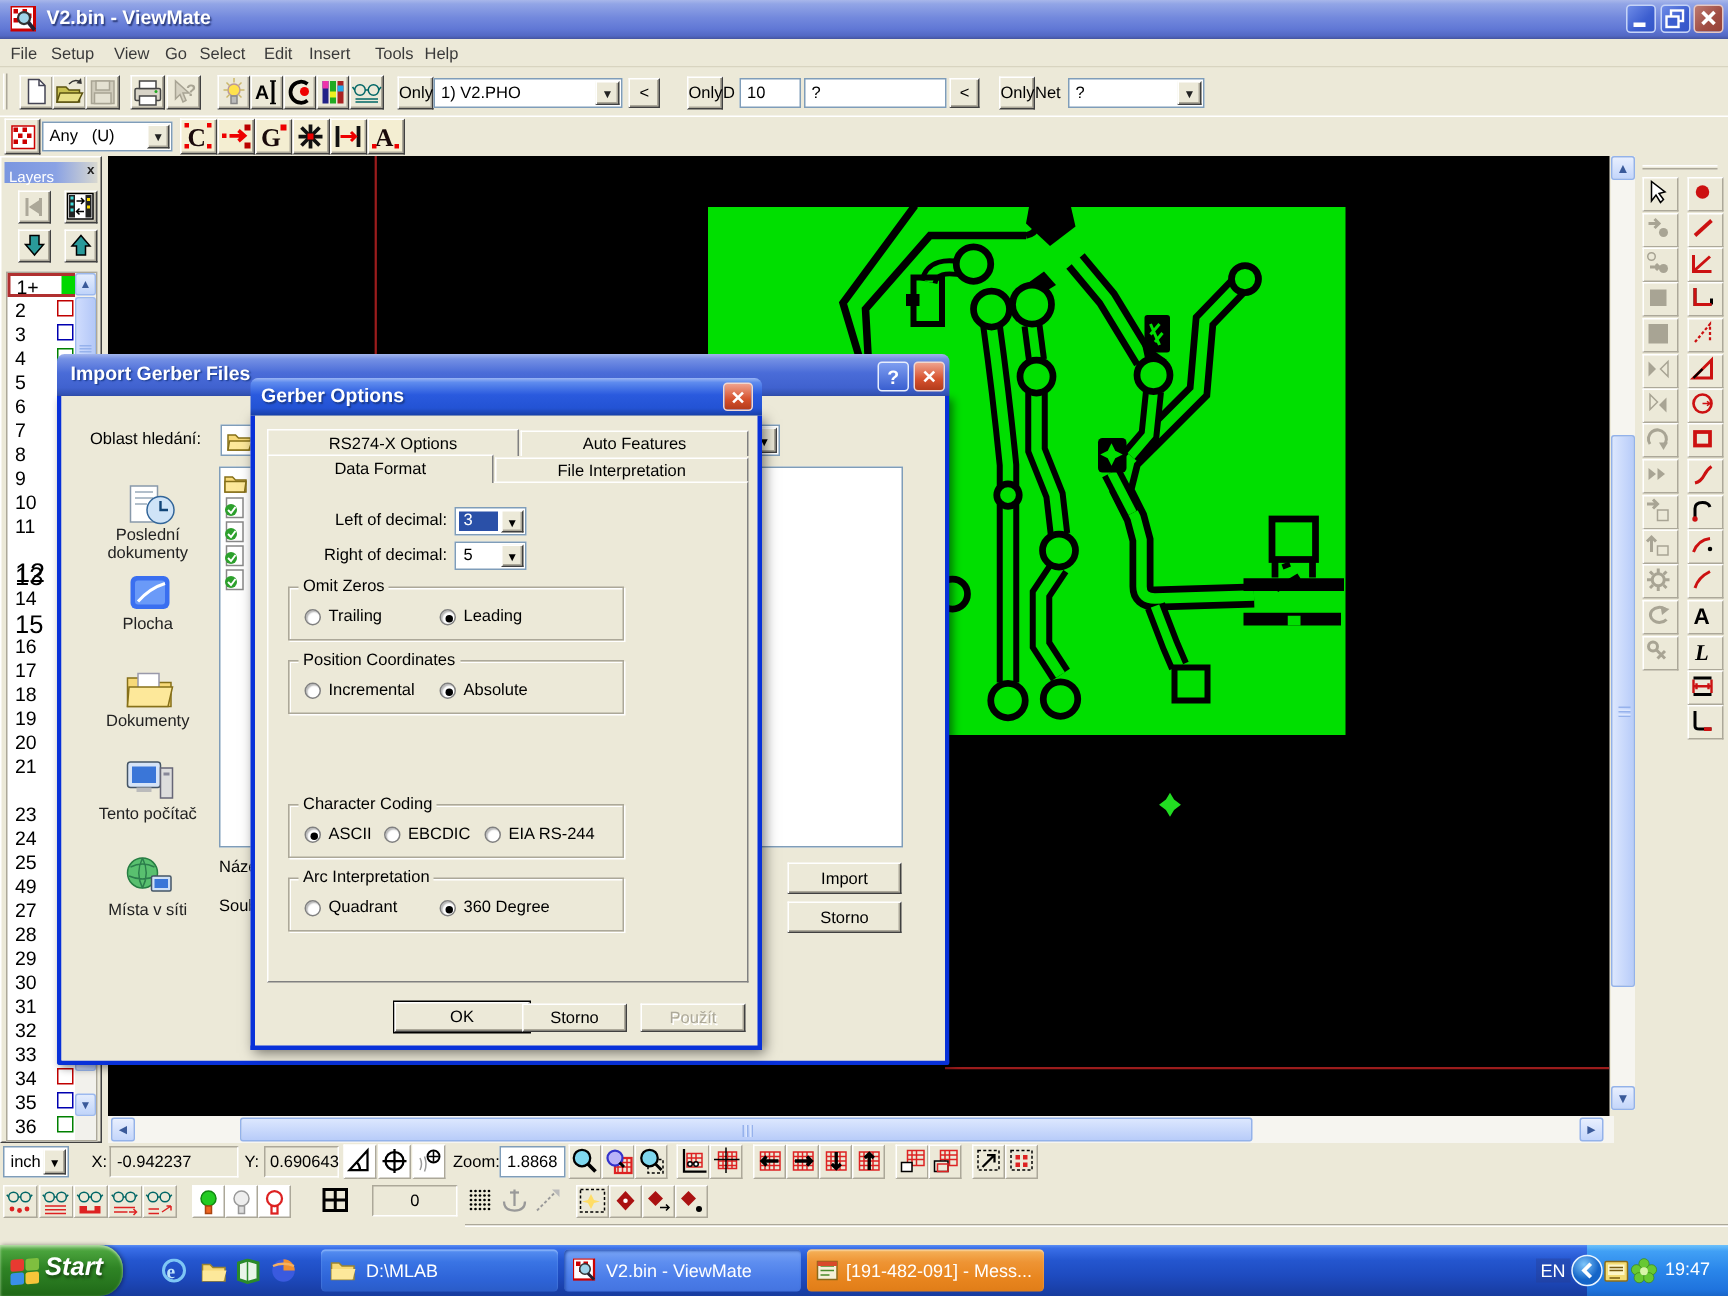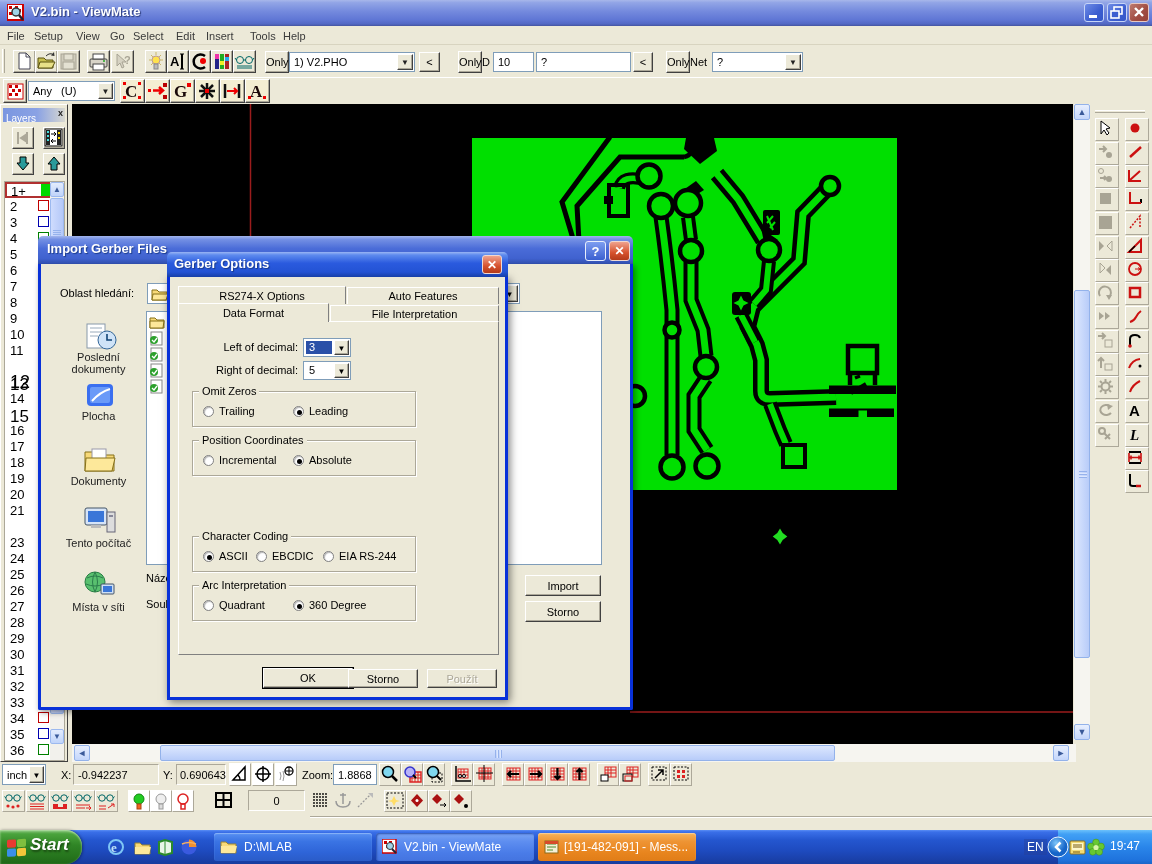--- a/index.html
+++ b/index.html
@@ -445,21 +445,21 @@
 <div style="position:absolute;left:0;top:352px;width:45px;height:16px;">
         <span style="position:absolute;left:5px;top:1px;font-size:13px;">23</span>
       </div>
 <div style="position:absolute;left:0;top:368px;width:45px;height:16px;">
         <span style="position:absolute;left:5px;top:1px;font-size:13px;">24</span>
       </div>
 <div style="position:absolute;left:0;top:384px;width:45px;height:16px;">
         <span style="position:absolute;left:5px;top:1px;font-size:13px;">25</span>
       </div>
 <div style="position:absolute;left:0;top:400px;width:45px;height:16px;">
-        <span style="position:absolute;left:5px;top:1px;font-size:13px;">26</span>
+        <span style="position:absolute;left:5px;top:1px;font-size:13px;">49</span>
       </div>
 <div style="position:absolute;left:0;top:416px;width:45px;height:16px;">
         <span style="position:absolute;left:5px;top:1px;font-size:13px;">27</span>
       </div>
 <div style="position:absolute;left:0;top:432px;width:45px;height:16px;">
         <span style="position:absolute;left:5px;top:1px;font-size:13px;">28</span>
       </div>
 <div style="position:absolute;left:0;top:448px;width:45px;height:16px;">
         <span style="position:absolute;left:5px;top:1px;font-size:13px;">29</span>
       </div>

